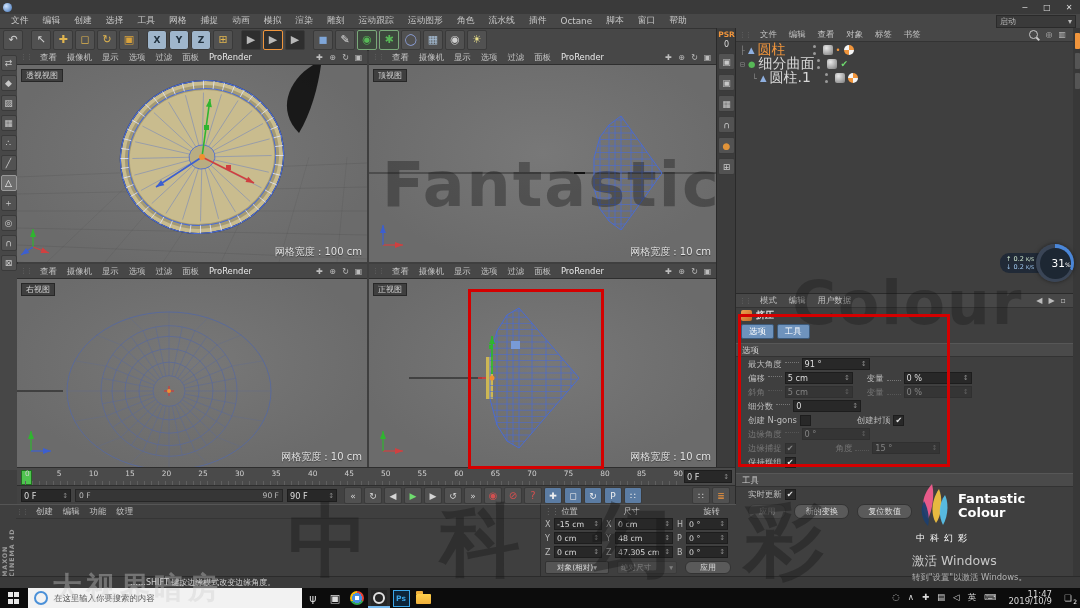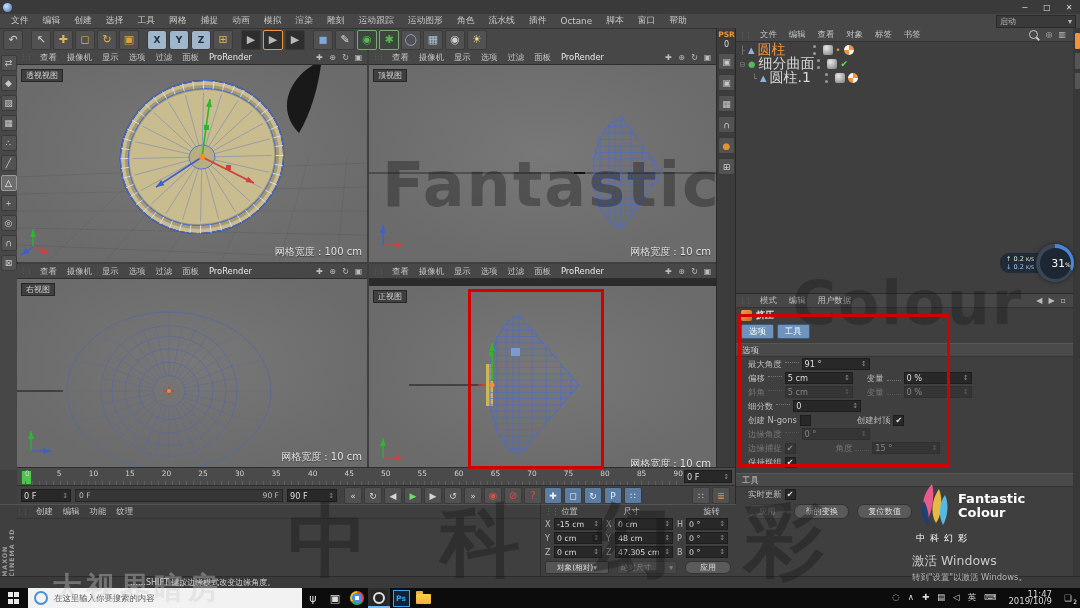--- a/index.html
+++ b/index.html
@@ -576,21 +576,21 @@
           <span class="">面板</span>
         </span>
       <span class="prorender">ProRender</span>
       <span class="vp-ctl">
           <span class="">✚</span>
           <span class="">⊕</span>
           <span class="">↻</span>
           <span class="">▣</span>
         </span>
     </div>
-    <div class="vp-body" style="height:188px;margin-top:7px;">
+    <div class="vp-body" style="height:188px;">
       <svg id="vp4" width="347" height="188">
           <line x1="40" y1="99" x2="113" y2="99" stroke="#151515" stroke-width="1.2" opacity="1"></line>
           <rect x="117" y="78" width="7" height="42" fill="#d9c050" opacity="0.88"></rect>
           <line x1="144.85714285714286" y1="32" x2="152.57142857142856" y2="32" stroke="#4a6cd4" stroke-width="0.7" opacity="0.9"></line>
           <line x1="136.625" y1="38.2" x2="157.8857142857143" y2="38.2" stroke="#4a6cd4" stroke-width="0.7" opacity="0.9"></line>
           <line x1="132.75" y1="44.400000000000006" x2="163.20000000000002" y2="44.400000000000006" stroke="#4a6cd4" stroke-width="0.7" opacity="0.9"></line>
           <line x1="128.875" y1="50.60000000000001" x2="168.51428571428573" y2="50.60000000000001" stroke="#4a6cd4" stroke-width="0.7" opacity="0.9"></line>
           <line x1="126.7076923076923" y1="56.80000000000001" x2="173.82857142857145" y2="56.80000000000001" stroke="#4a6cd4" stroke-width="0.7" opacity="0.9"></line>
           <line x1="125.03846153846153" y1="63.000000000000014" x2="179.14285714285717" y2="63.000000000000014" stroke="#4a6cd4" stroke-width="0.7" opacity="0.9"></line>
           <line x1="123.36923076923077" y1="69.20000000000002" x2="184.45714285714286" y2="69.20000000000002" stroke="#4a6cd4" stroke-width="0.7" opacity="0.9"></line>

